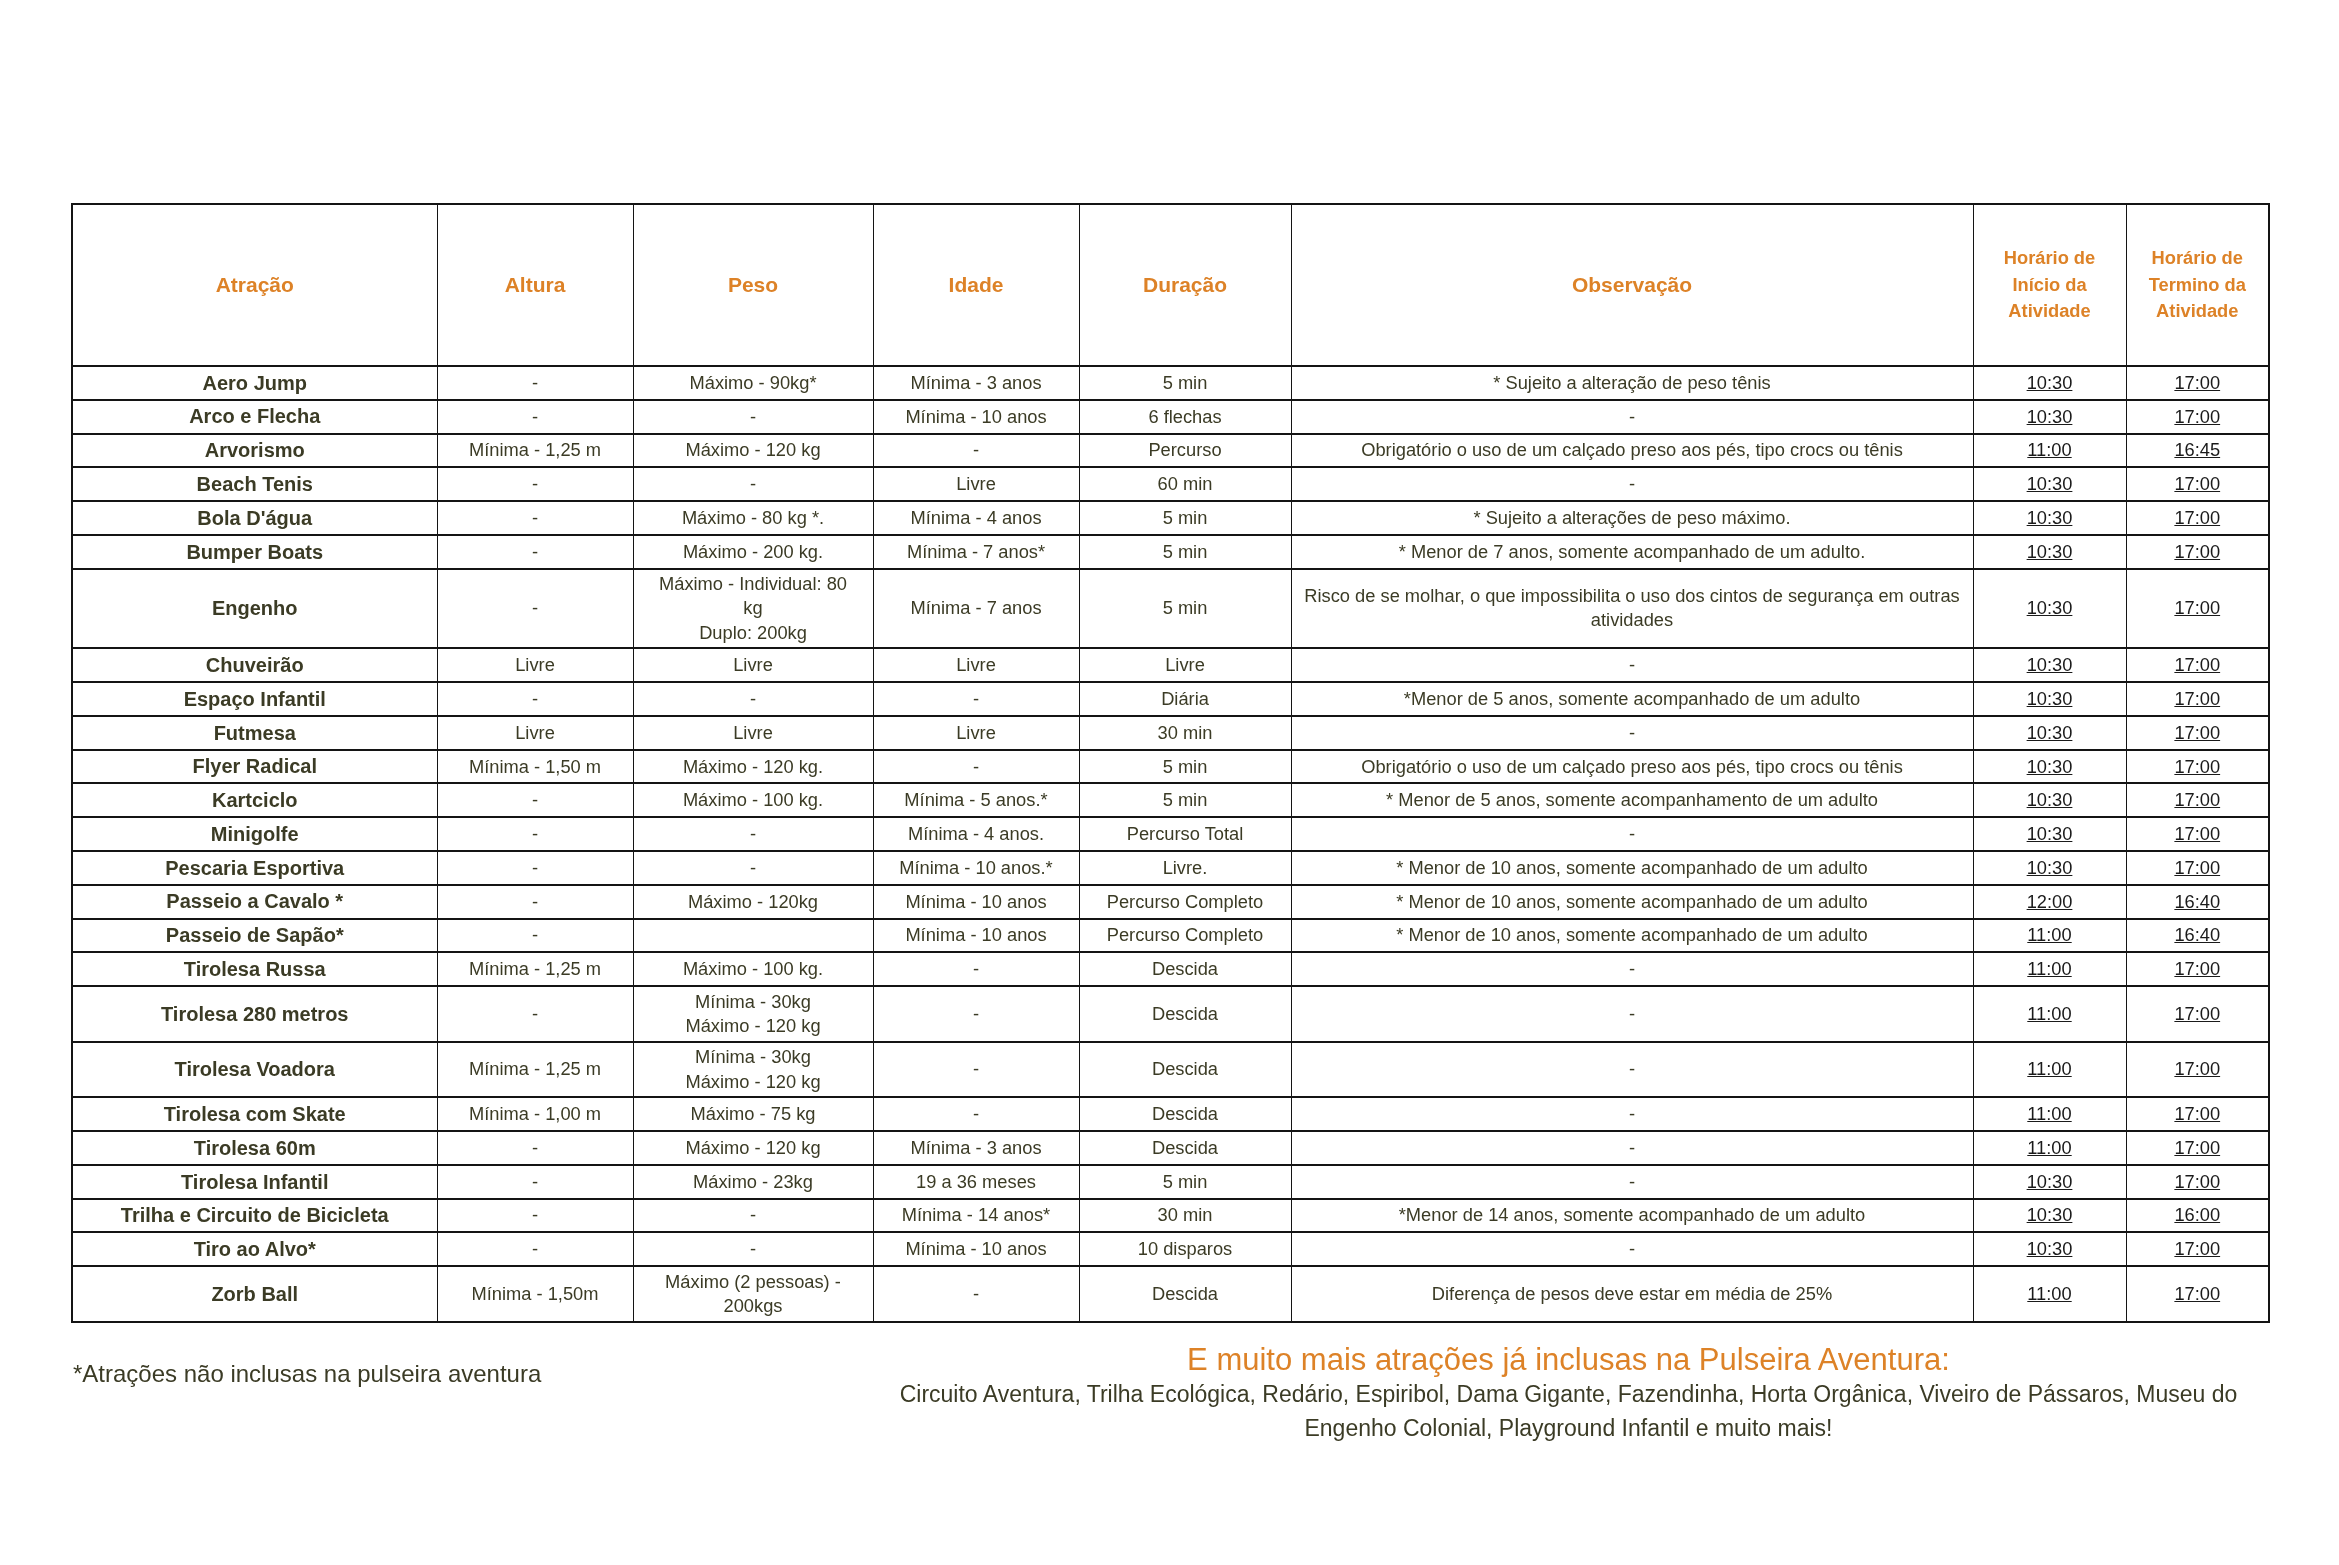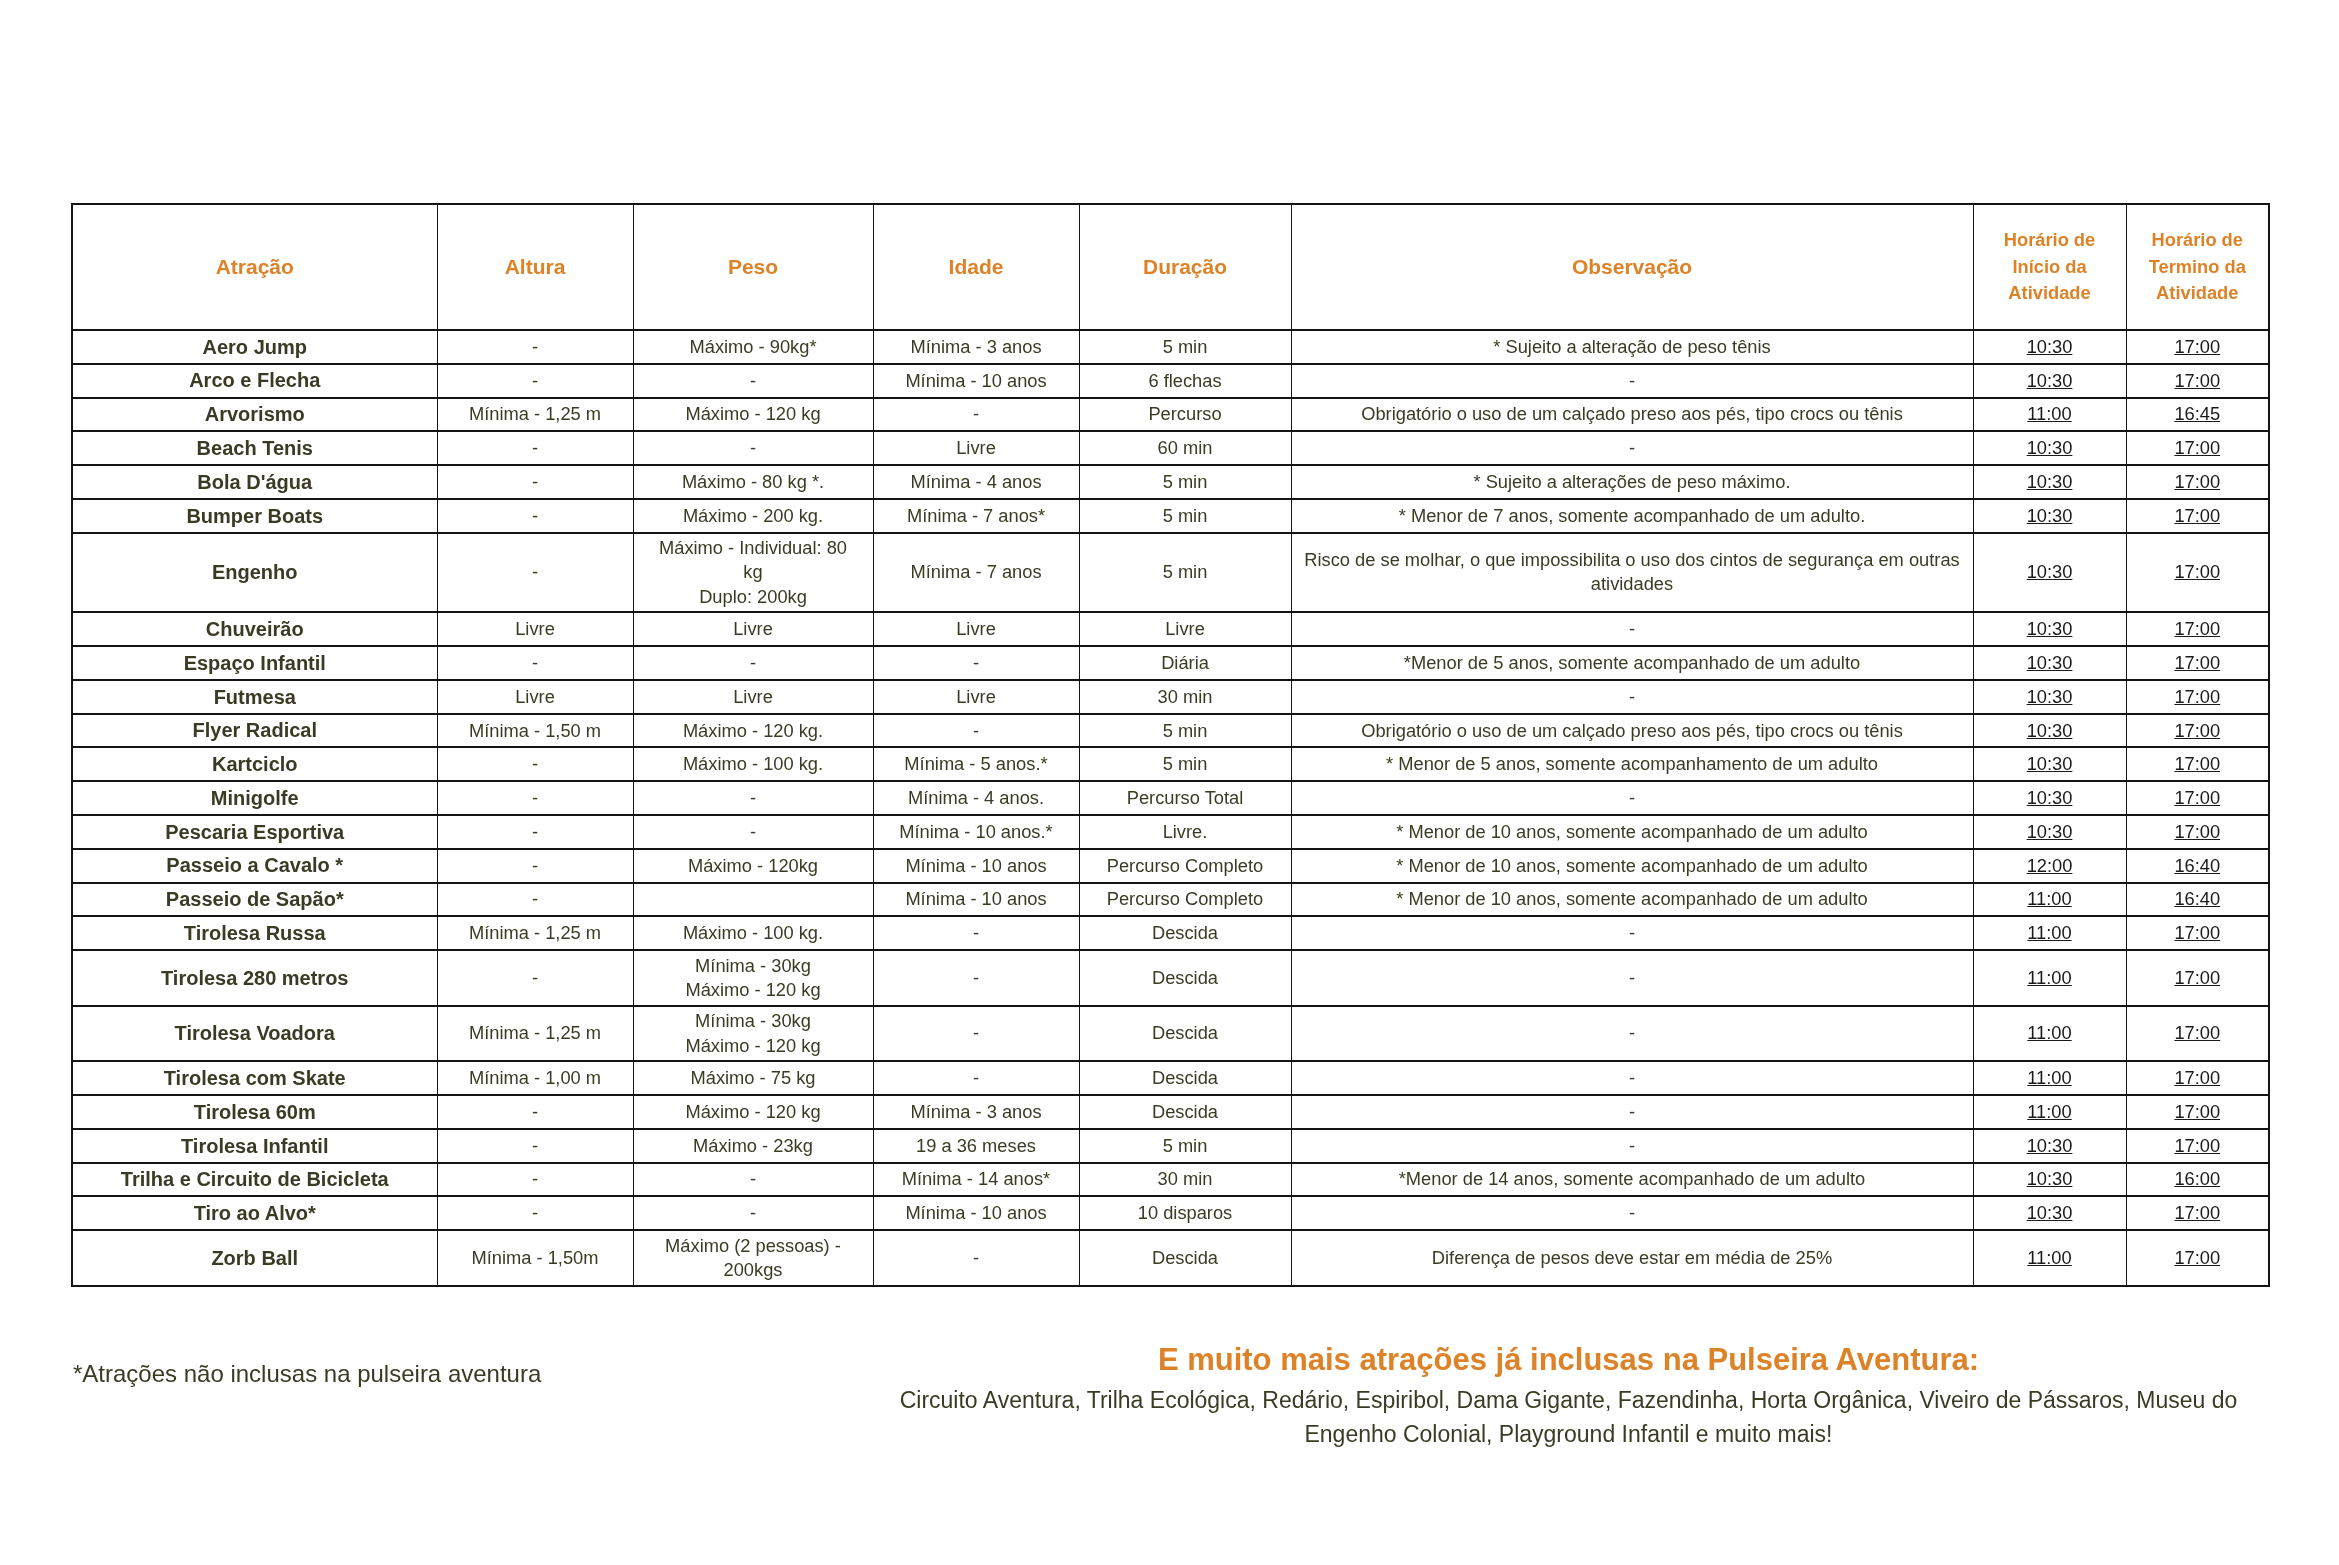--- a/index.html
+++ b/index.html
@@ -22,21 +22,21 @@
   th,td{
     border-left:1.8px solid var(--border);
     border-right:1.8px solid var(--border);
     border-top:2.7px solid var(--border);
     border-bottom:2.7px solid var(--border);
     text-align:center;vertical-align:middle;
     white-space:pre-line;
     padding:2.7px 7.3px;
   }
   th{
-    height:126px;
+    height:162px;
     color:var(--accent);
     font-weight:bold;
     font-size:21px;
     line-height:1.45;
   }
   th.horario-head{font-size:18.3px;}
   td{
     font-size:18.3px;
     line-height:1.32;
     height:31px;
@@ -47,21 +47,21 @@
   .footer-note{
     position:absolute;left:73px;top:1360px;
     font-weight:normal;font-size:24px;color:var(--text);text-align:right;
   }
   .footer-right{
     position:absolute;left:883px;top:1341px;width:1371px;
     text-align:center;
   }
   .footer-heading{
     color:var(--accent);font-size:31px;line-height:1.2;
-    margin:0 0 6px 0;font-weight:bold;
+    margin:0 0 0 0;font-weight:normal;
   }
   .footer-paragraph{
     color:var(--text);font-size:23px;line-height:1.45;margin:0;
   }
 </style>
 </head>
 <body data-name="page">
 
 <table data-name="attractions-table">
   <colgroup>

